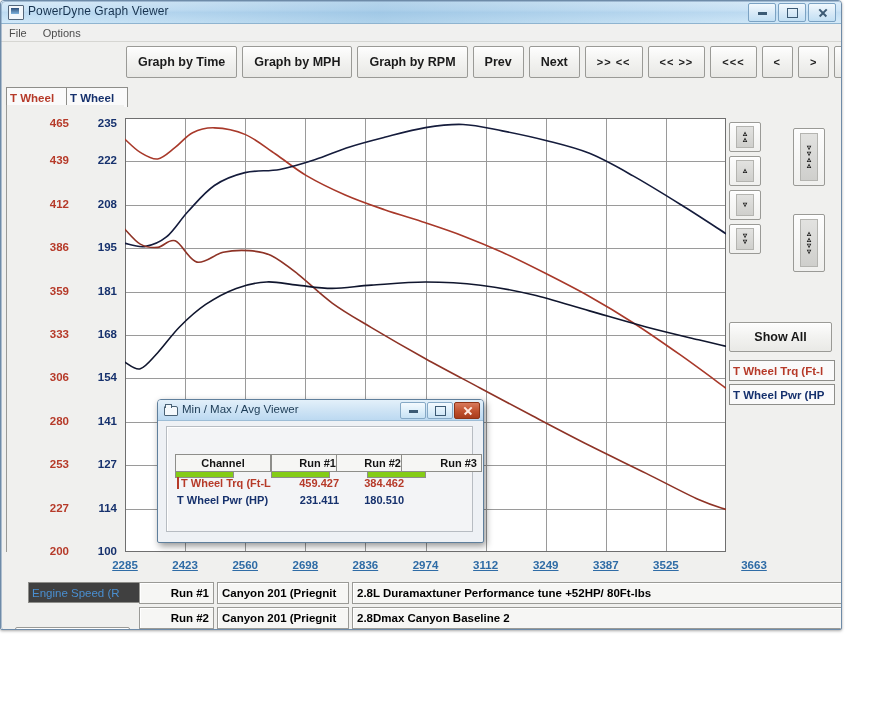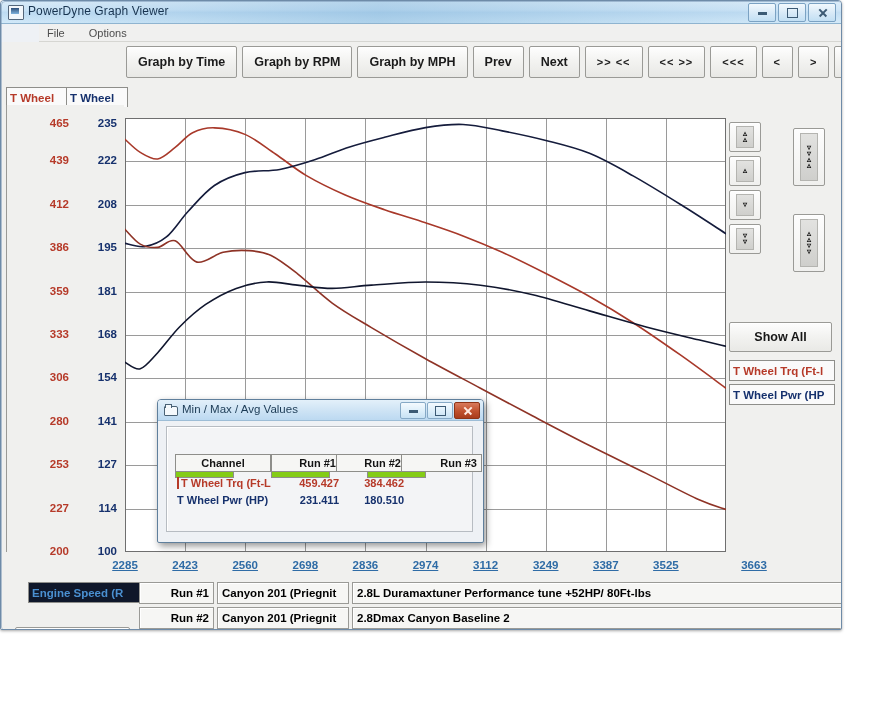--- a/index.html
+++ b/index.html
@@ -28,21 +28,21 @@
      display:flex;align-items:center;justify-content:center;font-size:10px;color:#26435e;}
   .m-glyph{width:9px;height:3px;border:1px solid #3c5a74;border-top:none;border-left:none;border-right:none;
      box-shadow:inset 0 -2px 0 #3c5a74;}
   .x-glyph{width:9px;height:9px;position:relative;}
   .x-glyph:before,.x-glyph:after{content:"";position:absolute;left:0;top:4px;width:10px;height:1.5px;background:#3c5a74;}
   .x-glyph:before{transform:rotate(45deg);} .x-glyph:after{transform:rotate(-45deg);}
   .r-glyph{width:9px;height:8px;border:1.5px solid #3c5a74;}
 
   
   #menu-bar{height:17px;background:#f0f0ef;border-bottom:1px solid #d6d6d2;
-     display:flex;align-items:center;padding-left:8px;gap:24px;margin-left:38px;}
+     display:flex;align-items:center;padding-left:8px;gap:16px;}
   #menu-bar .mi{font-size:11px;color:#4d4d4d;}
 
   
   #body-area{position:relative;height:588px;background:#f0f0ee;}
 
   
   #toolbar{position:absolute;left:125px;top:4px;display:flex;gap:5px;}
   .tbtn{height:30px;border:1px solid #9a9a96;border-radius:2px;
     background:linear-gradient(to bottom,#fefefe,#f3f3f1 45%,#e8e8e5);
     font-size:12.5px;font-weight:bold;color:#1b1b1b;display:flex;align-items:center;
@@ -89,21 +89,21 @@
     display:flex;align-items:center;justify-content:center;font-size:12.5px;font-weight:bold;color:#171717;
     box-shadow:inset 0 1px 0 #fff;}
   .ch-btn{position:absolute;left:1px;width:101px;height:19px;border:1px solid #8e8e8a;
     background:#fafafa;font-size:11.5px;font-weight:bold;display:flex;align-items:center;
     padding-left:3px;overflow:hidden;white-space:nowrap;}
   #ch-trq{top:242px;color:#b63a29;} #ch-pwr{top:266px;color:#16316d;}
 
   
   #legend{position:absolute;left:5px;top:538px;width:826px;height:72px;}
   #eng-speed{position:absolute;left:22px;top:2px;width:108px;height:19px;border:1px solid #8e8e8a;
-    background:#0f172a;font-size:11.5px;font-weight:bold;color:#4a8fd0;display:flex;align-items:center;
+    background:#404040;font-size:11.5px;font-weight:normal;color:#4a8fd0;display:flex;align-items:center;
     padding-left:3px;overflow:hidden;white-space:nowrap;}
   #minmax-btn{position:absolute;left:9px;top:47px;width:113px;height:25px;border:1px solid #9a9a96;
     border-radius:2px;background:linear-gradient(to bottom,#fdfdfd,#f2f2f0 50%,#e9e9e6);
     display:flex;align-items:center;justify-content:center;font-size:12px;font-weight:bold;color:#141414;
     box-shadow:inset 0 1px 0 #fff;}
   .lrow{position:absolute;left:133px;height:22px;display:flex;gap:3px;}
   .cell{border:1px solid #9a9a96;background:#f6f6f4;font-size:11.5px;font-weight:bold;
     display:flex;align-items:center;padding:0 4px;overflow:hidden;white-space:nowrap;
     box-shadow:inset 1px 1px 0 #fff;}
   .c-run{width:65px;justify-content:flex-end;}
@@ -175,22 +175,22 @@
 
   <div id="menu-bar">
     <span class="mi">File</span>
     <span class="mi">Options</span>
   </div>
 
   <div id="body-area">
 
     <div id="toolbar">
       <div class="tbtn">Graph by Time</div>
+      <div class="tbtn">Graph by MPH</div>
       <div class="tbtn">Graph by RPM</div>
-      <div class="tbtn">Graph by MPH</div>
       <div class="tbtn">Prev</div>
       <div class="tbtn">Next</div>
       <div class="tbtn arrow">&gt;&gt; &lt;&lt;</div>
       <div class="tbtn arrow">&lt;&lt; &gt;&gt;</div>
       <div class="tbtn arrow">&lt;&lt;&lt;</div>
       <div class="tbtn arrow">&lt;</div>
       <div class="tbtn arrow">&gt;</div>
       <div class="tbtn arrow">&gt;&gt;&gt;</div>
     </div>
 
@@ -349,21 +349,21 @@
         <div class="cell c-run">Run #2</div>
         <div class="cell c-file">Canyon 201 (Priegnit</div>
         <div class="cell c-note">2.8Dmax Canyon Baseline 2</div>
       </div>
 
     </div>
 
     <div id="dialog">
       <div id="dlg-title">
         <div id="dlg-icon"></div>
-        <div id="dlg-title-text">Min / Max / Avg Values</div>
+        <div id="dlg-title-text">Min / Max / Avg Viewer</div>
         <div class="dbtns">
           <div class="dbtn">
               <span class="m-glyph"></span>
             </div>
           <div class="dbtn">
               <span class="r-glyph"></span>
             </div>
           <div class="dbtn close">
               <span class="x-glyph"></span>
             </div>

